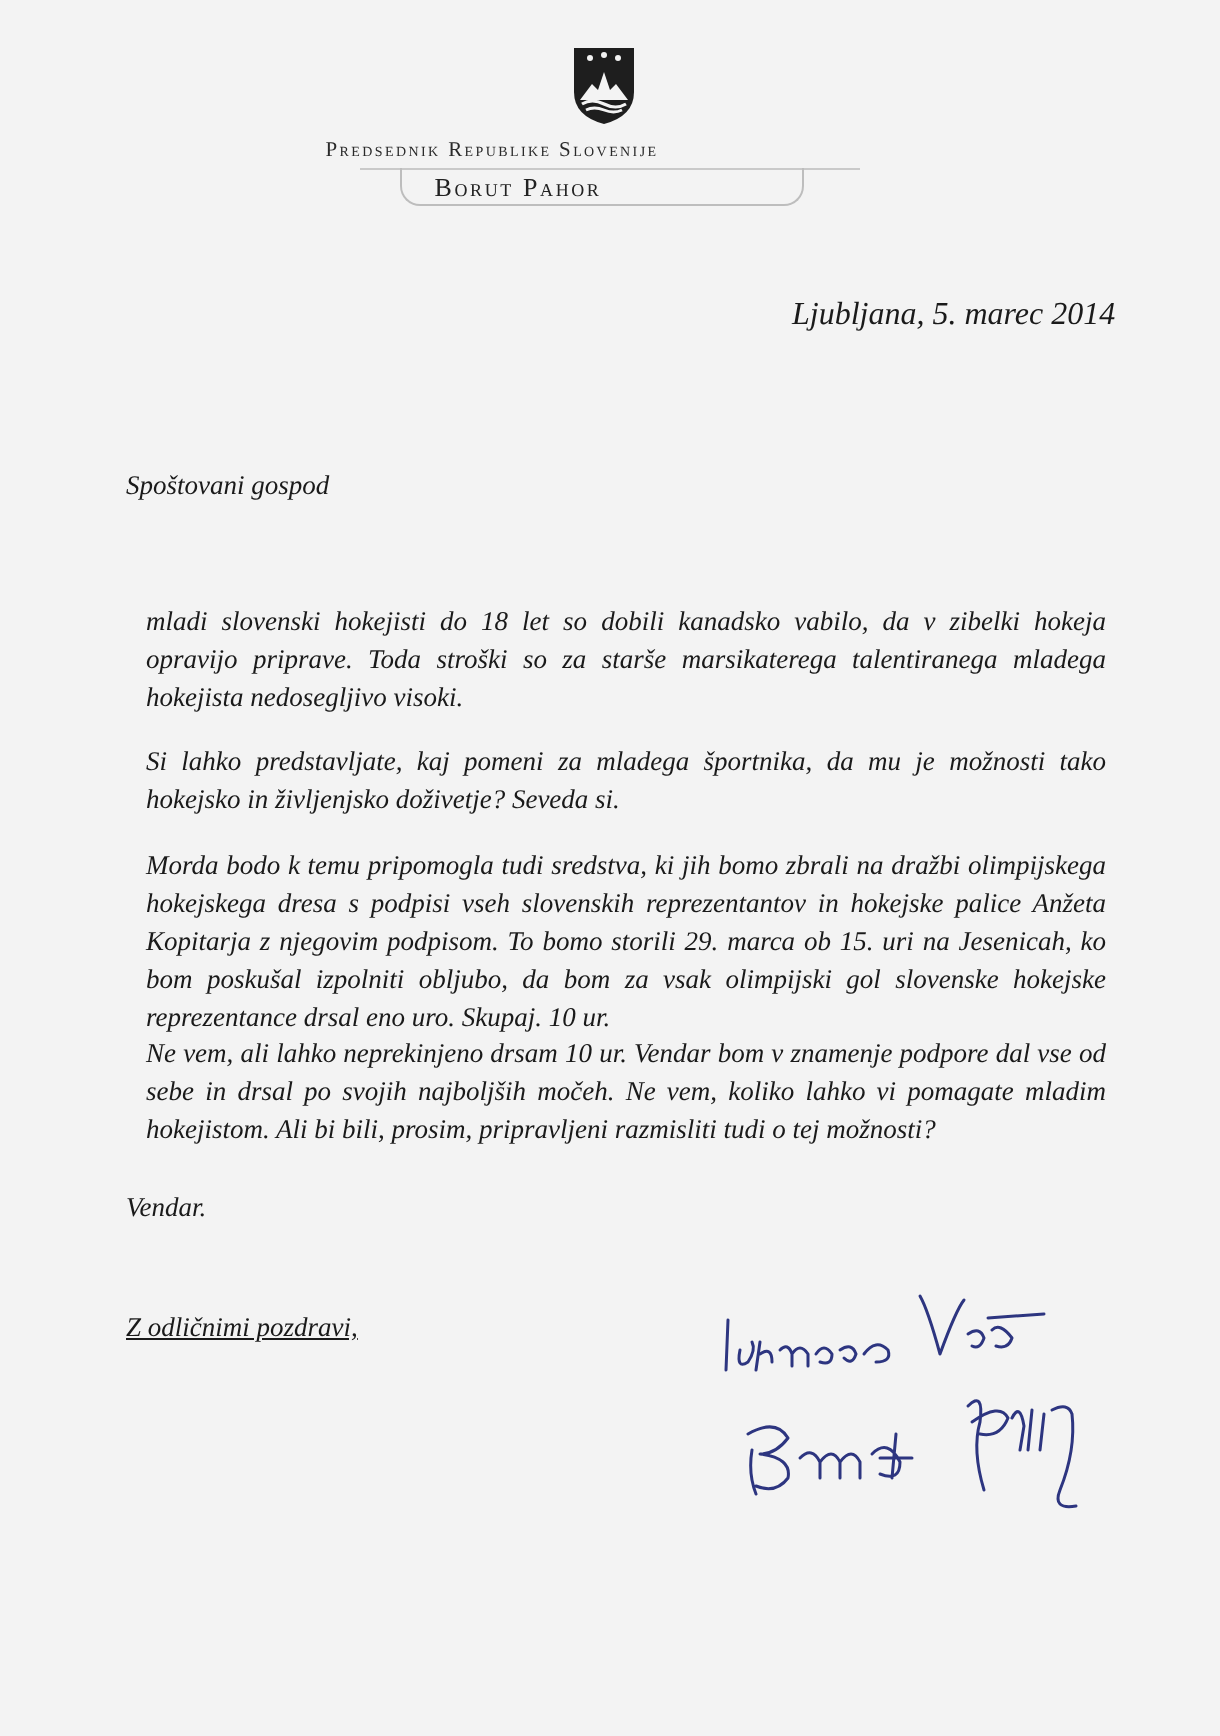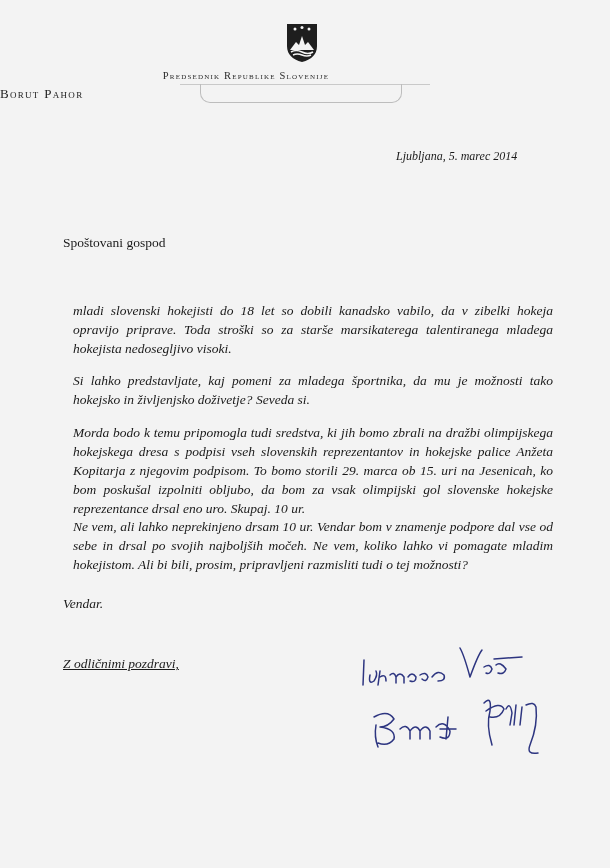--- a/index.html
+++ b/index.html
@@ -58,38 +58,39 @@
       border-left: 1px solid #bdbdbd;
       border-right: 1px solid #bdbdbd;
       border-bottom: 1px solid #bdbdbd;
       border-radius: 0 0 10px 10px;
     }
     .president-name {
       position: absolute;
       left: 0;
       width: 518px;
       top: 86px;
-      text-align: left;
+      text-align: center;
       font-size: 13px;
       letter-spacing: 1.3px;
       font-variant: small-caps;
       color: #222;
     }
     .date {
       position: absolute;
       left: 396px;
       top: 149px;
-      font-size: 12px;
+      font-size: 16px;
       font-style: italic;
     }
     .salutation {
       position: absolute;
       left: 63px;
       top: 235px;
       font-size: 13.5px;
+      font-style: italic;
     }
     .body-text {
       position: absolute;
       left: 63px;
       width: 480px;
       font-size: 13.5px;
       font-style: italic;
       line-height: 19px;
       text-align: justify;
       margin: 10px;

